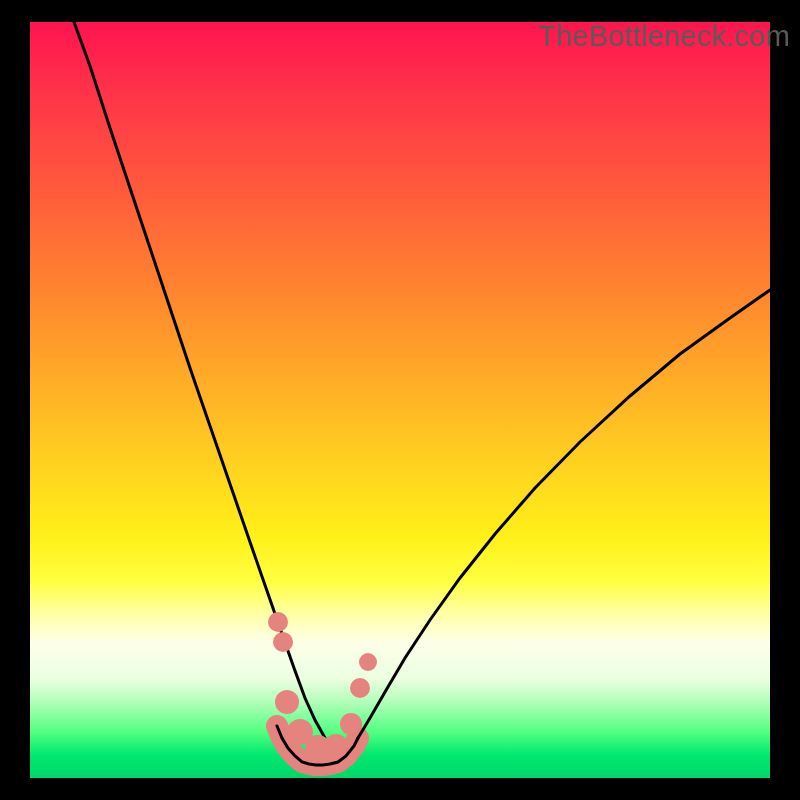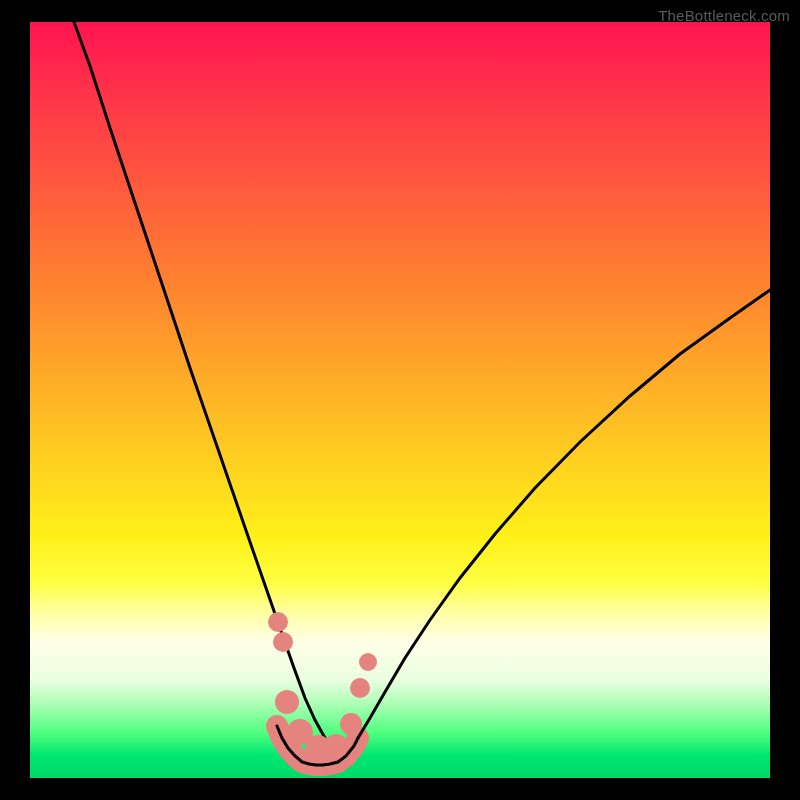--- a/index.html
+++ b/index.html
@@ -29,24 +29,24 @@
       #ffffa0 78%,
       #ffffe8 82%,
       #eaffe0 87%,
       #b0ffb8 90%,
       #50ff80 94%,
       #00e870 97%,
       #00d868 100%);
   }
   .watermark {
     position: absolute;
-    top: 7px;
+    top: 20px;
     right: 10px;
     color: #5a5a5a;
-    font-size: 15px;
+    font-size: 29px;
     letter-spacing: 0.2px;
     font-weight: 500;
   }
   svg.curve {
     position: absolute;
     left: 30px;
     top: 22px;
     width: 740px;
     height: 756px;
     overflow: visible;

